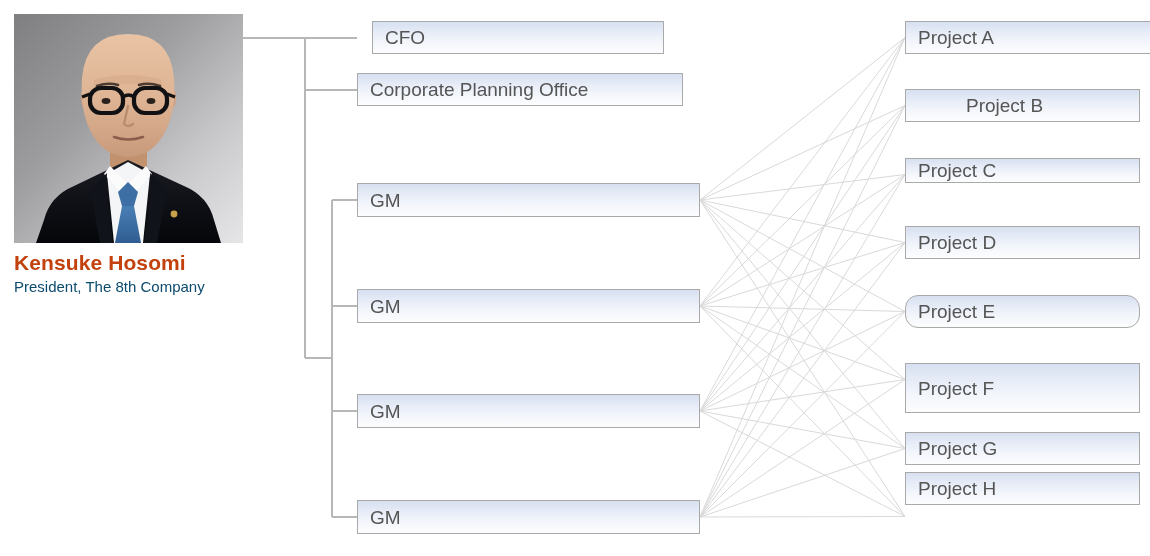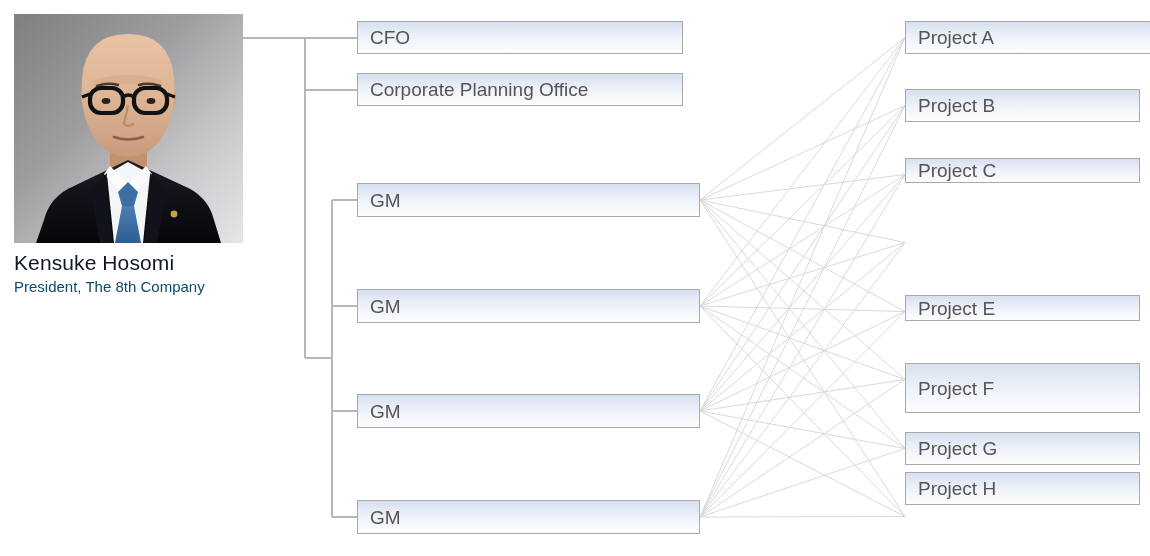--- a/index.html
+++ b/index.html
@@ -43,22 +43,22 @@
     position: relative;
     width: 229px;
     height: 229px;
     overflow: hidden;
     background: linear-gradient(150deg, #8a8a8c 0%, #9a9a9c 30%, #c2c2c4 62%, #dedee0 100%);
   }
   #portrait-photo svg { display: block; }
   #person-name {
     margin: 8px 0 0 0;
     font-size: 21px;
-    font-weight: normal;
-    color: #0f172a;
+    font-weight: bold;
+    color: #c2410c;
     letter-spacing: 0.1px;
     line-height: 1.15;
   }
   #person-title {
     margin: 3px 0 0 0;
     font-size: 15px;
     font-weight: normal;
     color: #0c4a6e;
     line-height: 1.15;
   }
@@ -215,21 +215,21 @@
 
         <path d="M100 123 Q114 128 129 123" stroke="#8e5c4c" stroke-width="2.6" fill="none" stroke-linecap="round"></path>
 
         <path d="M97 131 Q114 138 132 131 Q114 143 97 131 Z" fill="#c09madd" opacity="0"></path>
       </svg>
     </div>
     <div id="person-name">Kensuke Hosomi</div>
     <div id="person-title">President, The 8th Company</div>
   </div>
 
-  <div class="node-box" style="left:357px; top:21px; width:326px; height:33px;">
+  <div class="node-box" style="left:372px; top:21px; width:292px; height:33px;">
     <span class="node-label">CFO</span>
   </div>
   <div class="node-box" style="left:357px; top:73px; width:326px; height:33px;">
     <span class="node-label">Corporate Planning Office</span>
   </div>
 
   <div class="node-box" style="left:357px; top:183px; width:343px; height:34px;">
     <span class="node-label">GM</span>
   </div>
   <div class="node-box" style="left:357px; top:289px; width:343px; height:34px;">
@@ -238,27 +238,30 @@
   <div class="node-box" style="left:357px; top:394px; width:343px; height:34px;">
     <span class="node-label">GM</span>
   </div>
   <div class="node-box" style="left:357px; top:500px; width:343px; height:34px;">
     <span class="node-label">GM</span>
   </div>
 
   <div class="node-box" style="left:905px; top:21px; width:278px; height:33px;">
     <span class="node-label">Project A</span>
   </div>
-  <div class="node-box" style="left:905px; top:89px; width:235px; height:33px;">
+  <div class="node-box" style="left:905px; top:89px; width:235px; height:33px;padding-left:48px;">
     <span class="node-label">Project B</span>
   </div>
   <div class="node-box" style="left:905px; top:158px; width:235px; height:25px;">
     <span class="node-label">Project C</span>
   </div>
-  <div class="node-box" style="left:905px; top:295px; width:235px; height:26px;">
+  <div class="node-box" style="left:905px; top:226px; width:235px; height:33px;">
+    <span class="node-label">Project D</span>
+  </div>
+  <div class="node-box" style="left:905px; top:295px; width:235px; height:33px;border-radius:13px;">
     <span class="node-label">Project E</span>
   </div>
   <div class="node-box" style="left:905px; top:363px; width:235px; height:50px;">
     <span class="node-label">Project F</span>
   </div>
   <div class="node-box" style="left:905px; top:432px; width:235px; height:33px;">
     <span class="node-label">Project G</span>
   </div>
   <div class="node-box" style="left:905px; top:472px; width:235px; height:33px;">
     <span class="node-label">Project H</span>

